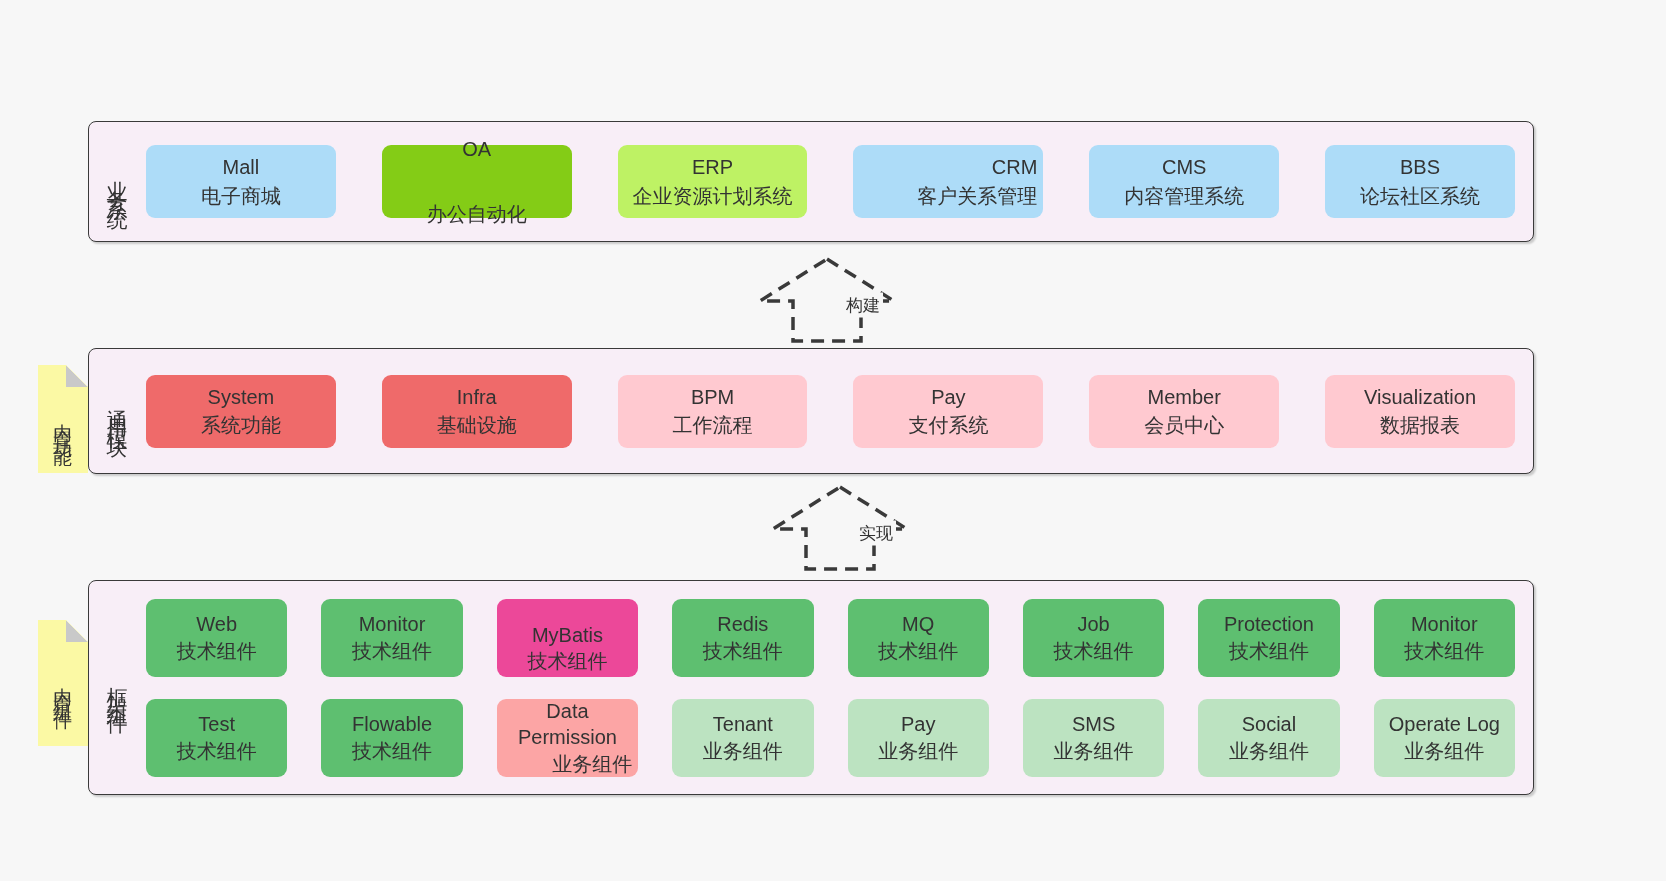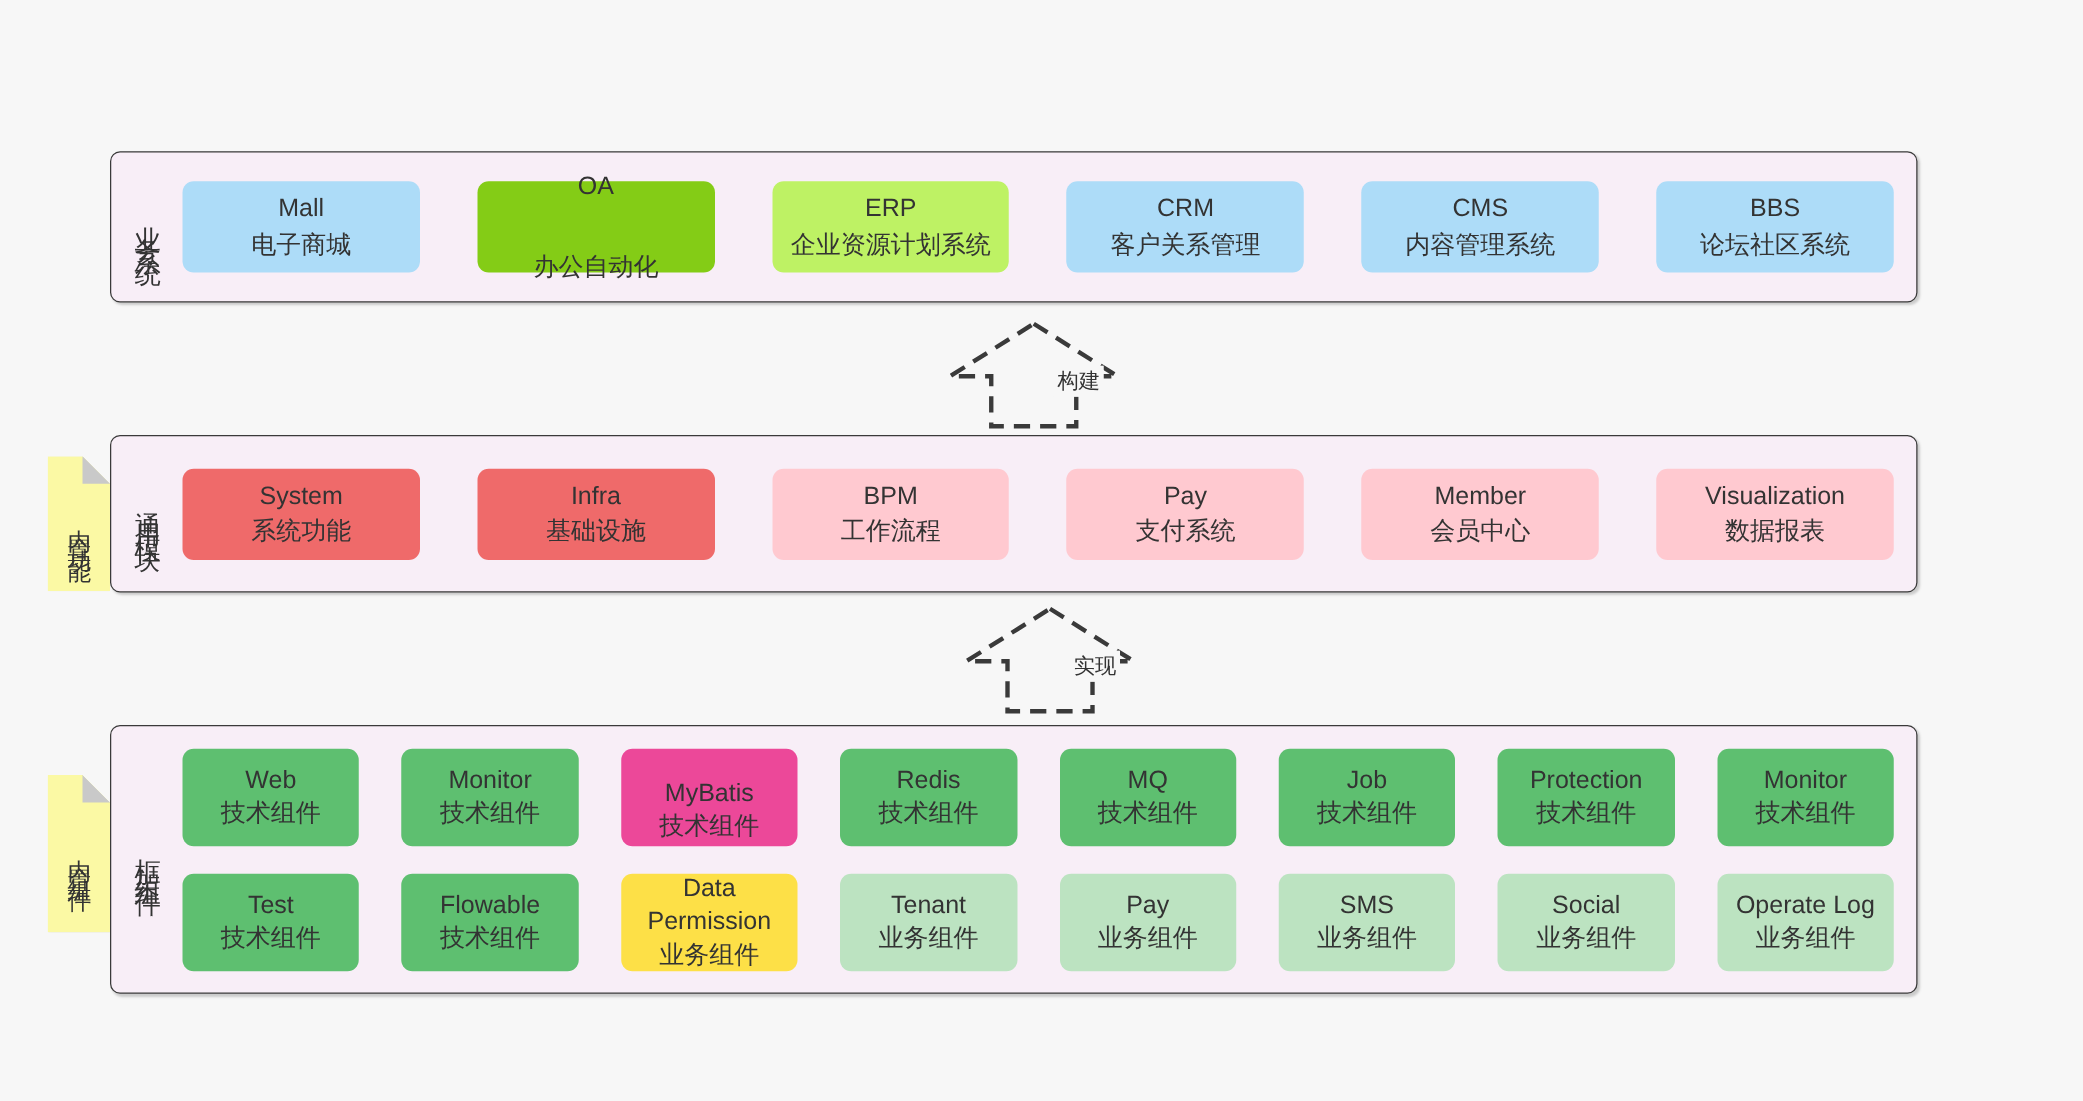--- a/index.html
+++ b/index.html
@@ -96,21 +96,21 @@
             <div class="box-desc">电子商城</div>
           </div>
           <div class="box" style="background: #84cc16; gap: 37px;">
             <div class="box-name">OA</div>
             <div class="box-desc">办公自动化</div>
           </div>
           <div class="box" style="background: #bef264;">
             <div class="box-name">ERP</div>
             <div class="box-desc">企业资源计划系统</div>
           </div>
-          <div class="box" style="background: rgb(173, 220, 248);">
+          <div class="box" style="background: rgb(173, 220, 248); align-items: flex-end;">
             <div class="box-name">CRM</div>
             <div class="box-desc">客户关系管理</div>
           </div>
           <div class="box" style="background: rgb(173, 220, 248);">
             <div class="box-name">CMS</div>
             <div class="box-desc">内容管理系统</div>
           </div>
           <div class="box" style="background: rgb(173, 220, 248);">
             <div class="box-name">BBS</div>
             <div class="box-desc">论坛社区系统</div>
@@ -209,21 +209,21 @@
         </div>
         <div class="box-row">
           <div class="box" style="background: rgb(94, 191, 112);">
             <div class="box-name">Test</div>
             <div class="box-desc">技术组件</div>
           </div>
           <div class="box" style="background: rgb(94, 191, 112);">
             <div class="box-name">Flowable</div>
             <div class="box-desc">技术组件</div>
           </div>
-          <div class="box" style="background: #fde047;">
+          <div class="box" style="background: #fca5a5; align-items: flex-end;">
             <div class="box-name">Data Permission</div>
             <div class="box-desc">业务组件</div>
           </div>
           <div class="box" style="background: rgb(188, 227, 193);">
             <div class="box-name">Tenant</div>
             <div class="box-desc">业务组件</div>
           </div>
           <div class="box" style="background: rgb(188, 227, 193);">
             <div class="box-name">Pay</div>
             <div class="box-desc">业务组件</div>

